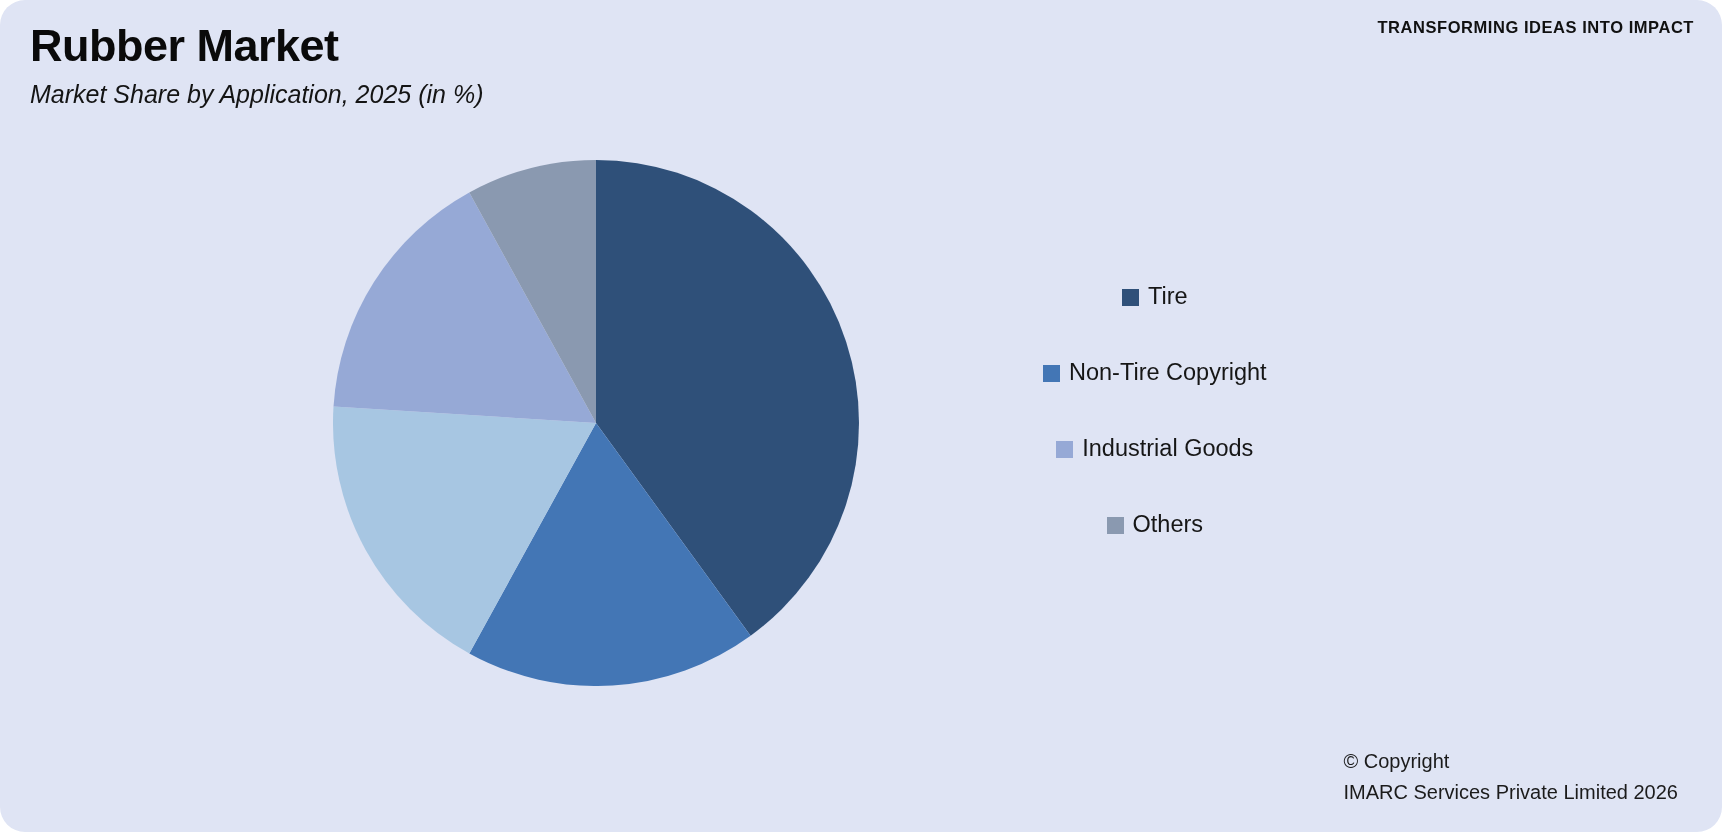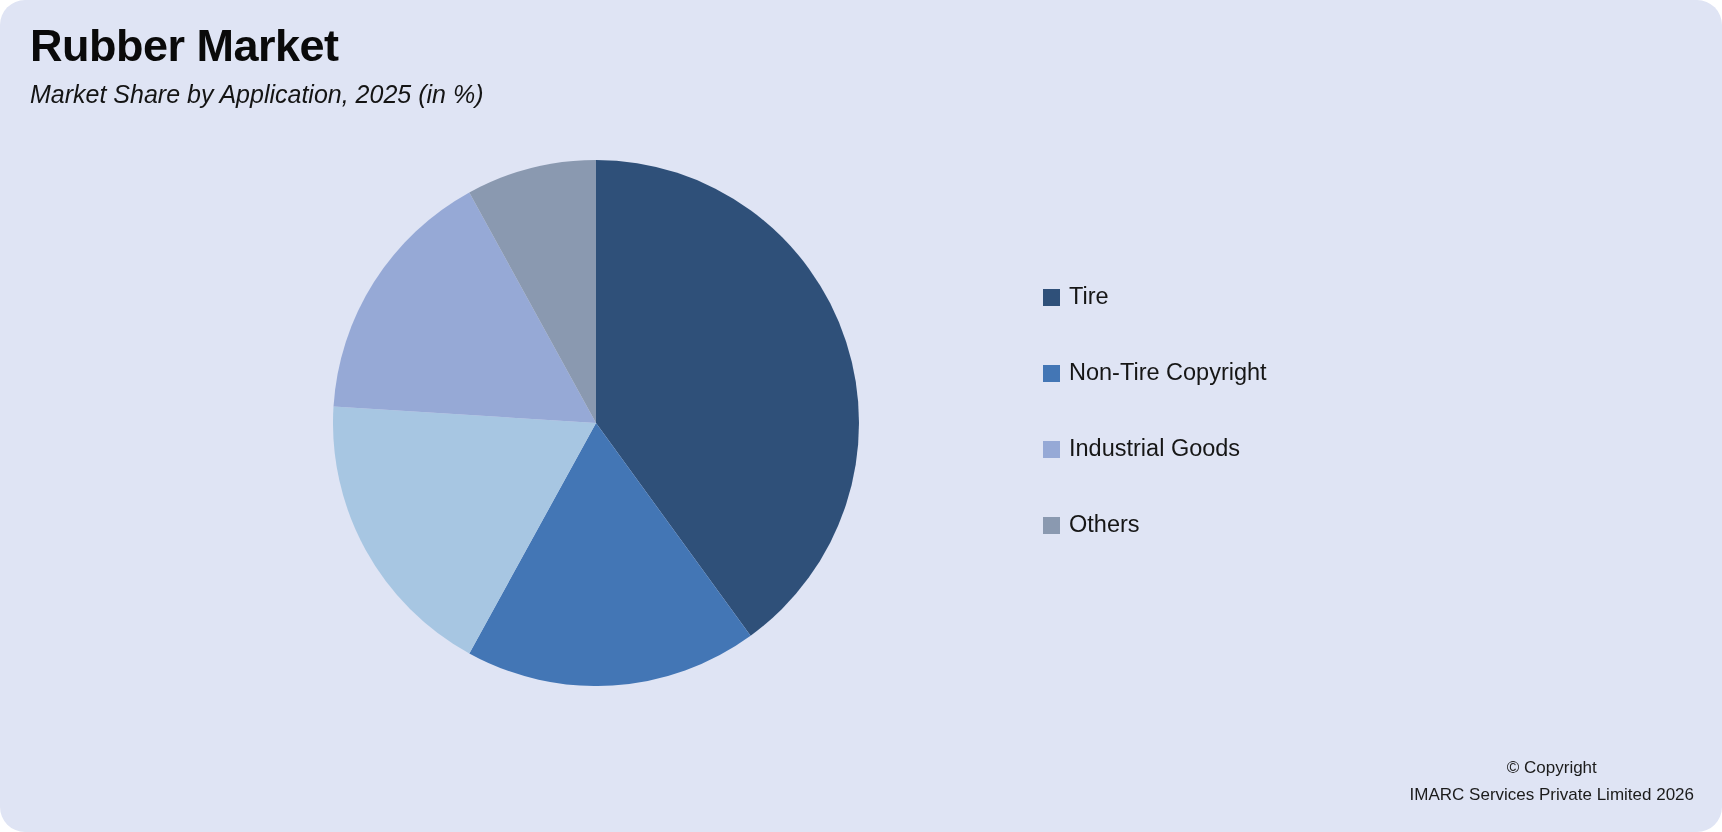--- a/index.html
+++ b/index.html
@@ -106,57 +106,59 @@
   #legend {
     position: absolute;
     left: 1043px;
     top: 284px;
   }
   .legend-item {
     display: flex;
     align-items: center;
     height: 26px;
     margin-bottom: 50px;
+    justify-content: center;
   }
   .legend-item:last-child { margin-bottom: 8px; }
   .legend-swatch {
     width: 17px;
     height: 17px;
     flex: 0 0 17px;
     margin-right: 9px;
   }
   .legend-label {
     font-size: 23.5px;
     color: #161616;
     line-height: 1;
     white-space: nowrap;
   }
   
   #copyright {
     position: absolute;
-    right: 28px;
+    right: 44px;
     bottom: 24px;
-    text-align: center;
-    font-size: 17px;
+    text-align: left;
+    font-size: 20px;
     color: #1b1b1b;
     line-height: 1.55;
   }
   #copyright div { white-space: nowrap; }
 </style>
 </head>
 <body>
 
 <div id="infographic" style="background: rgb(223, 228, 244);">
 
   <div id="header-block">
     <h1 id="chart-title">Rubber Market</h1>
     <p id="chart-subtitle">Market Share by Application, 2025 (in %)</p>
   </div>
 
   <div id="logo-block">
+    <div id="logo-tagline">TRANSFORMING IDEAS INTO IMPACT</div>
   </div>
 
   <div id="pie-wrap">
     <svg id="pie-svg" viewBox="0 0 526 526">
       <g id="pie-slices">
           <path d="M 263 263 L 263 0 A 263 263 0 0 1 417.5875213529205 475.77146952061116 Z" fill="#2f5079"></path>
           <path d="M 263 263 L 417.5875213529205 475.77146952061116 A 263 263 0 0 1 136.29878371124886 493.4686568515361 Z" fill="#4376b5"></path>
           <path d="M 263 263 L 136.29878371124886 493.4686568515361 A 263 263 0 0 1 0.5189704233645784 246.4860933637906 Z" fill="#a7c6e2"></path>
           <path d="M 263 263 L 0.5189704233645784 246.4860933637906 A 263 263 0 0 1 136.2987837112487 32.531343148464 Z" fill="#96a9d6"></path>
           <path d="M 263 263 L 136.2987837112487 32.531343148464 A 263 263 0 0 1 262.99999999999994 0 Z" fill="#8a99b0"></path>

